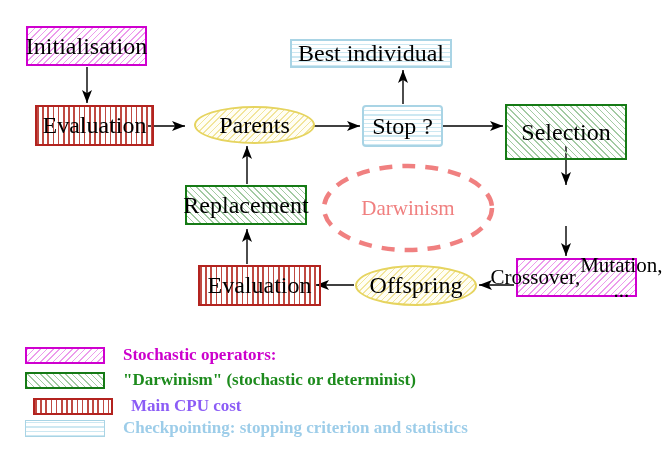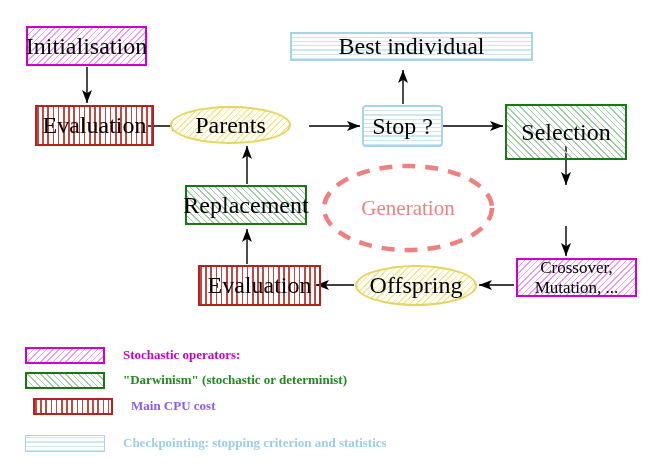--- a/index.html
+++ b/index.html
@@ -40,41 +40,41 @@
     border:2px solid #a9d4e5;
     background:repeating-linear-gradient(0deg,#cde8f2 0 1.2px,transparent 1.2px 4.2px);
   }
   .pat-yellow{
     border:2px solid #e6d45f;
     background-color:#fffef4;
     background-image:repeating-linear-gradient(135deg,#f2e59c 0 1.2px,transparent 1.2px 4.5px);
   }
   .ellipse{border-radius:50%;}
   .rounded{border-radius:4px;}
-  .crossover-node{font-size:17px;line-height:1.15;flex-direction:column;}
+  .crossover-node{font-size:21px;line-height:1.15;}
   .generation-label{
     position:absolute;
     color:#f08080;
     font-size:21px;
     display:flex;align-items:center;justify-content:center;
   }
 
   
   .legend-row{
     position:absolute;left:25px;
     display:flex;align-items:center;height:18px;
   }
   .swatch{
     width:80px;height:17px;
     box-sizing:border-box;display:inline-block;flex:0 0 auto;
   }
   .swatch.pat-cyan{border-width:1px;}
   .ltext{
     margin-left:18px;
-    font-size:13px;
+    font-size:17px;
     font-weight:bold;
     white-space:pre;
   }
   .ltext + .ltext{margin-left:12px;}
   .t-magenta{color:#cc00cc;}
   .t-gold{color:#f3c300;}
   .t-green{color:#1d8b1d;}
   .t-red{color:#8b5cf6;}
   .t-cyan{color:#9dcde9;}
 </style>
@@ -106,43 +106,43 @@
   </svg>
 
   <div class="node pat-magenta" style="left:26px;top:26px;width:121px;height:40px">
     <span>Initialisation</span>
   </div>
 
   <div class="node pat-red" style="left:27px;top:105px;width:119px;height:41px">
     <span>Evaluation</span>
   </div>
 
-  <div class="node pat-cyan" style="left:290px;top:32px;width:243px;height:29px">
+  <div class="node pat-cyan" style="left:290px;top:39px;width:162px;height:29px">
     <span>Best individual</span>
   </div>
 
   <div class="node pat-cyan rounded" style="left:362px;top:105px;width:81px;height:42px">
     <span>Stop ?</span>
   </div>
 
   <div class="node pat-green" style="left:505px;top:104px;width:122px;height:56px">
     <span>Selection</span>
   </div>
 
-  <div class="node ellipse pat-yellow" style="left:170px;top:106px;width:121px;height:38px">
+  <div class="node ellipse pat-yellow" style="left:194px;top:106px;width:121px;height:38px">
     <span>Parents</span>
   </div>
 
   <div class="node pat-green" style="left:185px;top:185px;width:122px;height:40px">
     <span>Replacement</span>
   </div>
 
 
   <div class="generation-label" style="left:338px;top:194px;width:140px;height:28px">
-    <span>Generation</span>
+    <span>Darwinism</span>
   </div>
 
   <div class="node pat-magenta crossover-node" style="left:516px;top:258px;width:121px;height:39px">
     <span>Crossover,</span>
     <span>Mutation, ...</span>
   </div>
 
   <div class="node ellipse pat-yellow" style="left:355px;top:265px;width:122px;height:41px">
     <span>Offspring</span>
   </div>
@@ -159,18 +159,18 @@
   <div class="legend-row" style="top:371px">
     <span class="swatch pat-green"></span>
     <span class="ltext t-green">"Darwinism" (stochastic or determinist)</span>
   </div>
 
   <div class="legend-row" style="top:397px">
     <span class="swatch pat-red"></span>
     <span class="ltext t-red">Main CPU cost</span>
   </div>
 
-  <div class="legend-row" style="top:434px">
+  <div class="legend-row" style="top:419px">
     <span class="swatch pat-cyan"></span>
     <span class="ltext t-cyan">Checkpointing: stopping criterion and statistics</span>
   </div>
 
 </div>
 
 </body></html>

